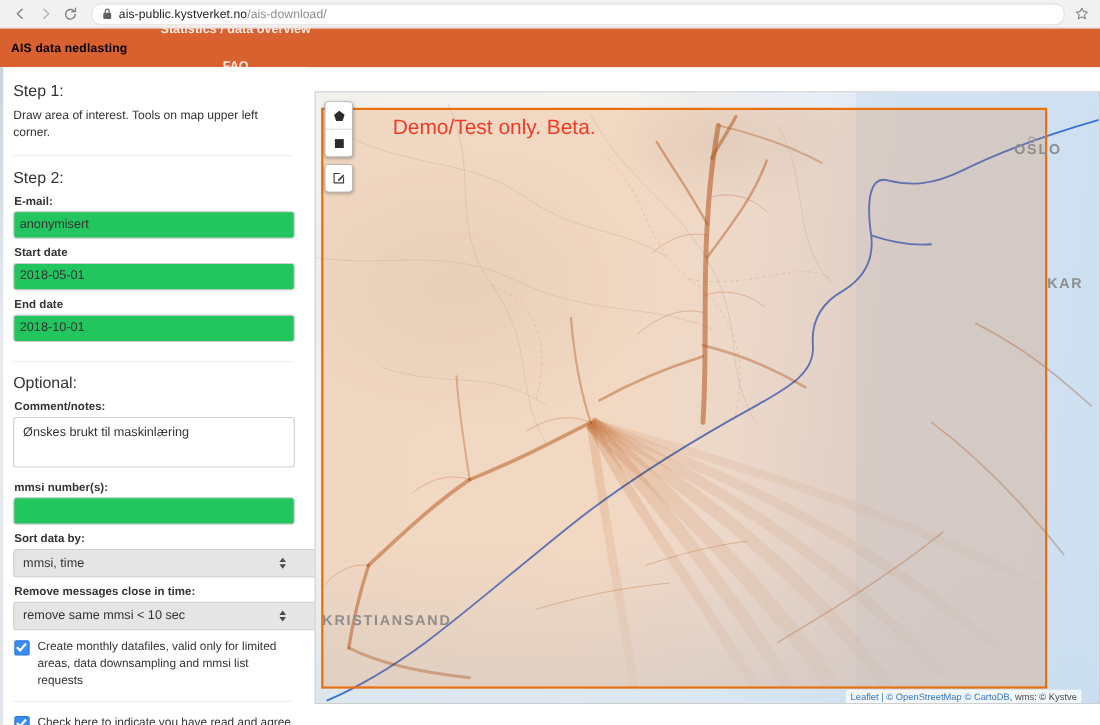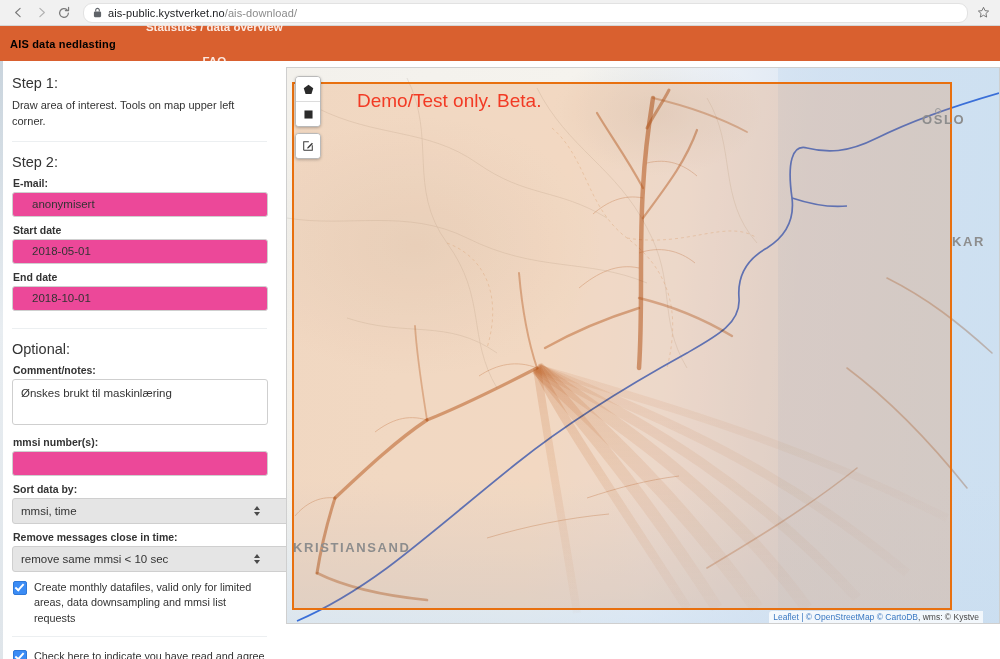--- a/index.html
+++ b/index.html
@@ -44,22 +44,22 @@
     padding:12px 14px 0 12px;position:relative;
   }
   .edge{position:absolute;left:0;top:0;width:3px;height:100%;
         background:linear-gradient(#c9d4dd,#e8edf1 45%,#dfe5ea);}
   .step-title{font-size:14.5px;color:#333;margin:2px 0 7px 0;font-weight:normal;}
   .step-desc{font-size:11px;color:#333;line-height:1.45;margin-bottom:11px;}
   hr.sep{border:0;border-top:1px solid #eceff1;margin:10px 0 12px 0;}
   .flabel{font-size:10.5px;font-weight:bold;color:#333;margin:0 0 3px 1px;display:block;}
   .finput{
     width:256px;height:25px;box-sizing:border-box;
-    border:1px solid #cfcfcf;border-radius:3px;background:#ec4899;
-    font-size:11.5px;color:#333;padding:0 19px;margin-bottom:7px;
+    border:1px solid #cfcfcf;border-radius:3px;background:#22c55e;
+    font-size:11.5px;color:#333;padding:0 5px;margin-bottom:7px;
     font-family:inherit;outline:none;
   }
   .finput::placeholder{color:#b5b5b5;}
   .ftextarea{
     width:256px;height:46px;box-sizing:border-box;resize:none;
     border:1px solid #cfcfcf;border-radius:3px;background:#fff;
     font-size:11.5px;color:#333;padding:6px 8px;margin-bottom:7px;
     font-family:inherit;outline:none;line-height:1.3;
   }
   .selwrap{position:relative;width:256px;margin-bottom:7px;}
@@ -85,21 +85,21 @@
     width:12px;height:12px;flex:0 0 auto;margin:1px 7px 0 0;
     background:#3b8cf5;border:1px solid #2f78d8;border-radius:2px;
     position:relative;cursor:pointer;
   }
   .cbx::after{
     content:"";position:absolute;left:3px;top:0px;width:3px;height:7px;
     border:solid #fff;border-width:0 2px 2px 0;transform:rotate(42deg);
   }
   .ctext{font-size:10.8px;color:#333;line-height:1.42;}
   
-  .map-shell{flex:1 1 auto;padding:6px 0 0 5px;box-sizing:border-box;}
+  .map-shell{flex:1 1 auto;padding:6px 0 0 5px;box-sizing:border-box;margin-top:16px;}
   .map{
     position:relative;width:714px;height:557px;overflow:hidden;
     border:1px solid #cfcfcf;box-sizing:border-box;
     background:#e9f0f7;
   }
   .land{
     position:absolute;left:0;top:0;width:100%;height:100%;
     background:
       radial-gradient(ellipse 150px 90px at 52% 8%, rgba(170,170,165,.20), transparent 70%),
       radial-gradient(ellipse 260px 180px at 18% 32%, rgba(175,172,166,.16), transparent 72%),

